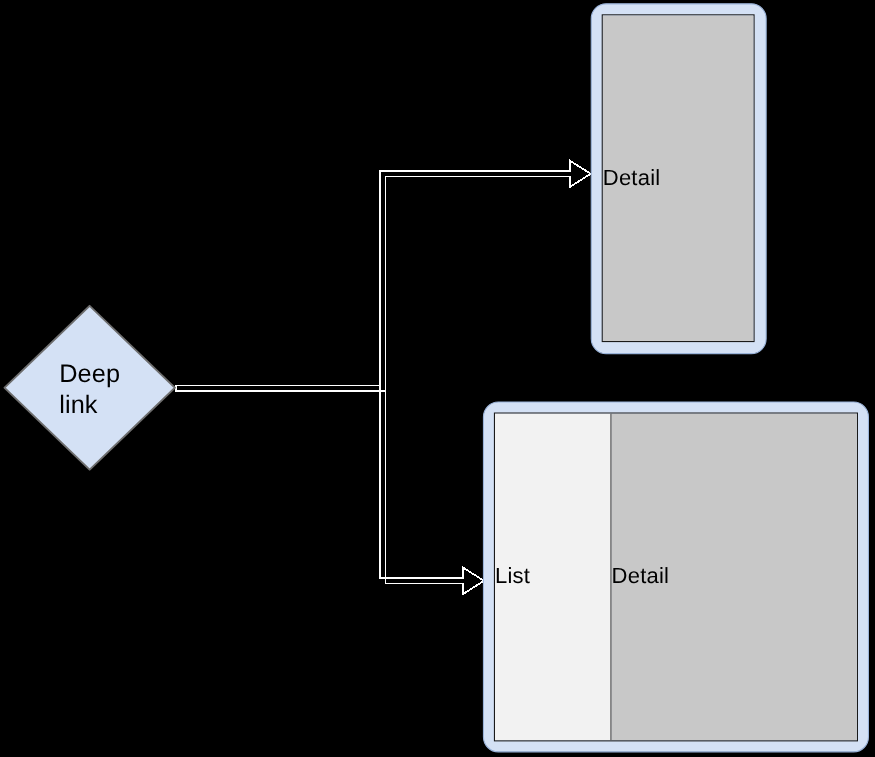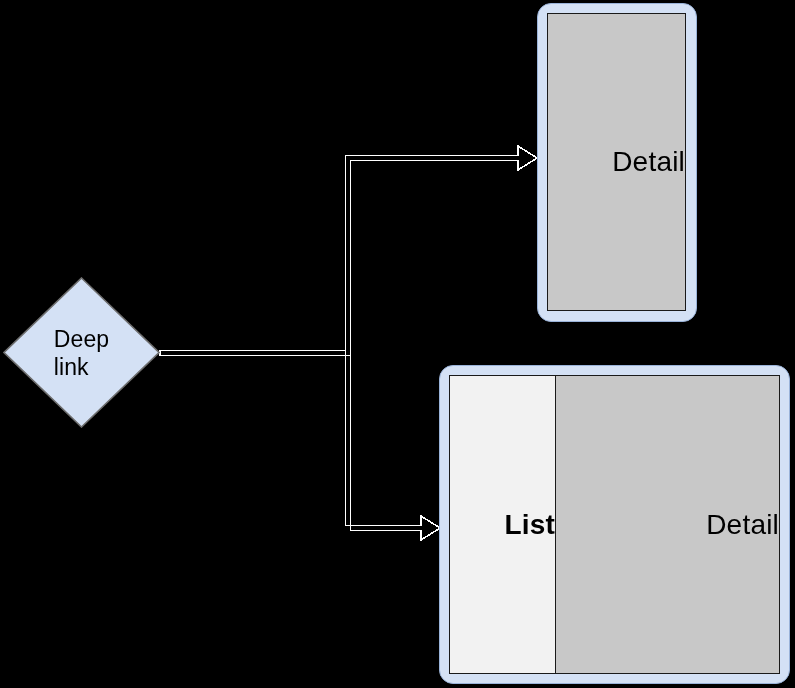--- a/index.html
+++ b/index.html
@@ -87,40 +87,38 @@
   .screen {
     flex: 1 1 auto;
     display: flex;
     border: 1px solid #1a1a1a;
     box-sizing: border-box;
     overflow: hidden;
   }
   .pane {
     display: flex;
     align-items: center;
-    justify-content: flex-end;
+    justify-content: flex-start;
     box-sizing: border-box;
     color: #000000;
-    font-size: 28px;
+    font-size: 20px;
     letter-spacing: 0.2px;
-    padding-left: 20px;
   }
   .pane-detail {
     background: #c8c8c8;
   }
   .pane-list {
     background: #f2f2f2;
     border-right: 1px solid #1a1a1a;
   }
   .phone-screen .pane-detail {
     flex: 1 1 auto;
   }
   .tablet-screen .pane-list {
     flex: 0 0 106px;
-    font-weight: bold;
   }
   .tablet-screen .pane-detail {
     flex: 1 1 auto;
   }
 </style>
 </head>
 <body>
 
 <div id="canvas">
 

